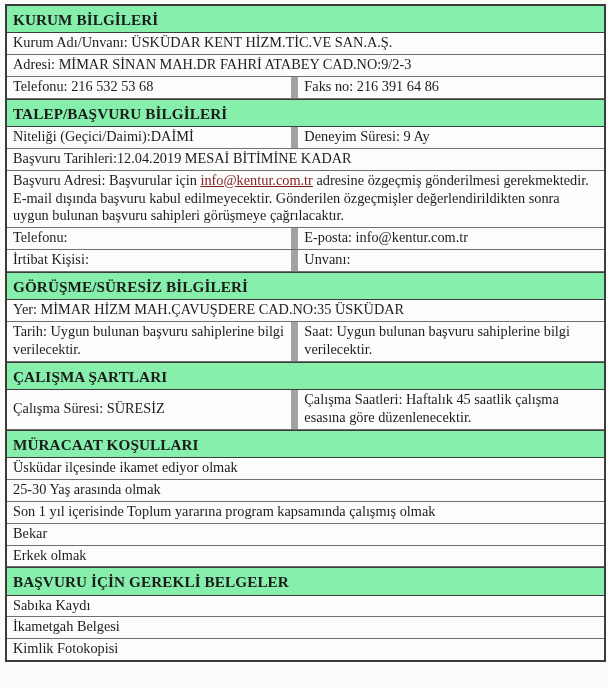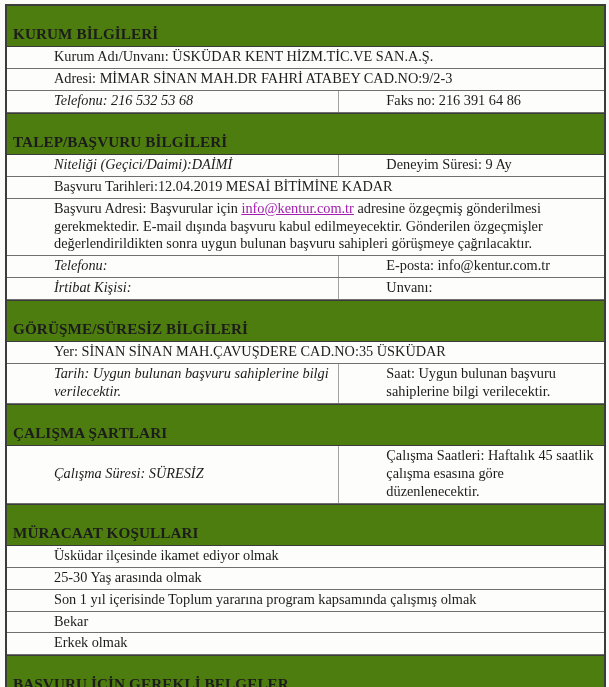--- a/index.html
+++ b/index.html
@@ -14,56 +14,54 @@
     min-height: 687px;
     box-sizing: border-box;
     padding: 4px 3px 4px 5px;
     background: #fbfbf9;
   }
   .doc-table {
     border: 2px solid #3c3c3c;
     background: #fdfdfc;
   }
   .section-header {
-    background: #4d7c0f;
+    background: #86efac;
     font-weight: bold;
     font-size: 15.2px;
     line-height: 1.2;
-    padding: 19px 6px 3px 6px;
+    padding: 5px 6px 3px 6px;
     border-top: 1px solid #3c3c3c;
     border-bottom: 1px solid #3c3c3c;
     letter-spacing: 0.1px;
   }
   .section-header:first-child { border-top: none; }
   .row {
     display: flex;
     border-bottom: 1px solid #6f6f6f;
     font-size: 14.3px;
     line-height: 1.25;
   }
   .row:last-child { border-bottom: none; }
   .doc-table > .row:last-of-type { border-bottom: none; }
   .cell {
     padding: 1px 6px 2px 6px;
     flex: 1 1 auto;
     min-width: 0;
-    margin-left: 41px;
   }
   .cell-left {
     flex: 0 0 48.8%;
     box-sizing: border-box;
-    border-right: 1px solid #a3a3a3;
-    font-style: italic;
+    border-right: 7px solid #a3a3a3;
   }
   .vcenter {
     display: flex;
     align-items: center;
   }
   .email-link {
-    color: #a21caf;
+    color: #7f1d1d;
     text-decoration: underline;
     cursor: pointer;
   }
 </style>
 </head>
 <body>
 
 <div class="page">
   <div class="doc-table">
 
@@ -94,21 +92,21 @@
       <div class="cell cell-left">Telefonu:</div>
       <div class="cell">E-posta: info@kentur.com.tr</div>
     </div>
     <div class="row">
       <div class="cell cell-left">İrtibat Kişisi:</div>
       <div class="cell">Unvanı:</div>
     </div>
 
     <div class="section-header">GÖRÜŞME/SÜRESİZ BİLGİLERİ</div>
     <div class="row">
-      <div class="cell">Yer: SİNAN SİNAN MAH.ÇAVUŞDERE CAD.NO:35 ÜSKÜDAR</div>
+      <div class="cell">Yer: MİMAR HİZM MAH.ÇAVUŞDERE CAD.NO:35 ÜSKÜDAR</div>
     </div>
     <div class="row">
       <div class="cell cell-left">Tarih: Uygun bulunan başvuru sahiplerine bilgi verilecektir.</div>
       <div class="cell">Saat: Uygun bulunan başvuru sahiplerine bilgi verilecektir.</div>
     </div>
 
     <div class="section-header">ÇALIŞMA ŞARTLARI</div>
     <div class="row">
       <div class="cell cell-left vcenter">Çalışma Süresi: SÜRESİZ</div>
       <div class="cell">Çalışma Saatleri: Haftalık 45 saatlik çalışma esasına göre düzenlenecektir.</div>

